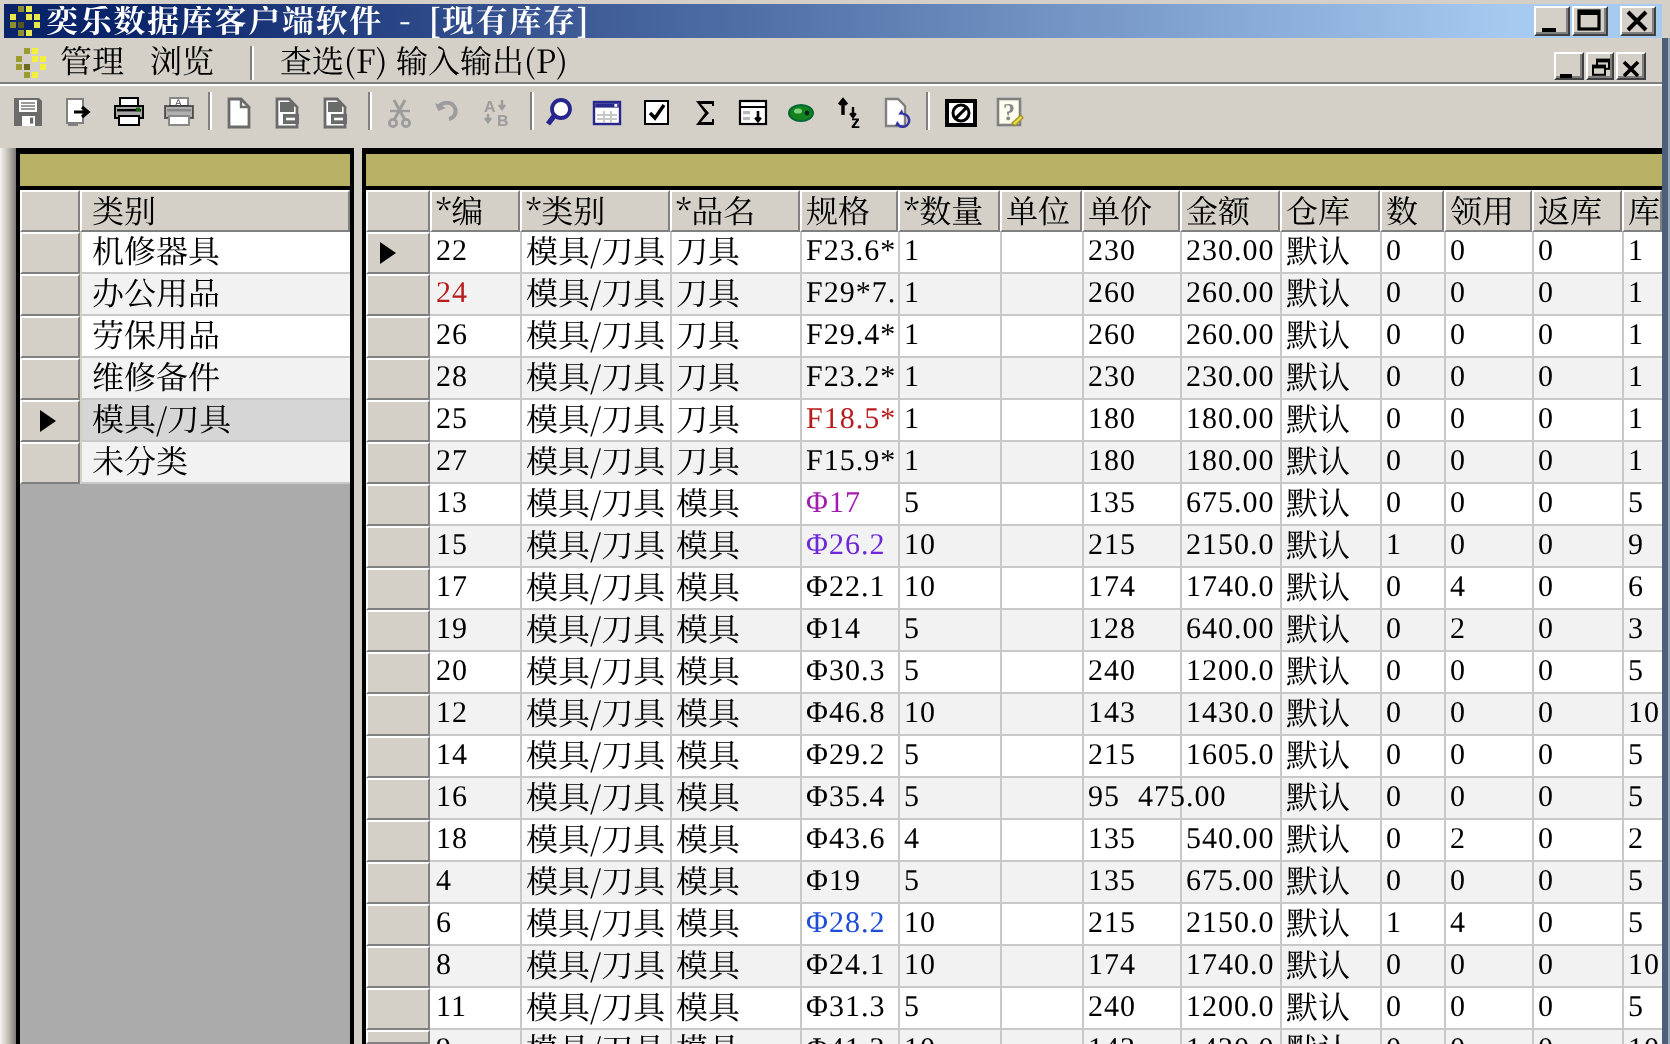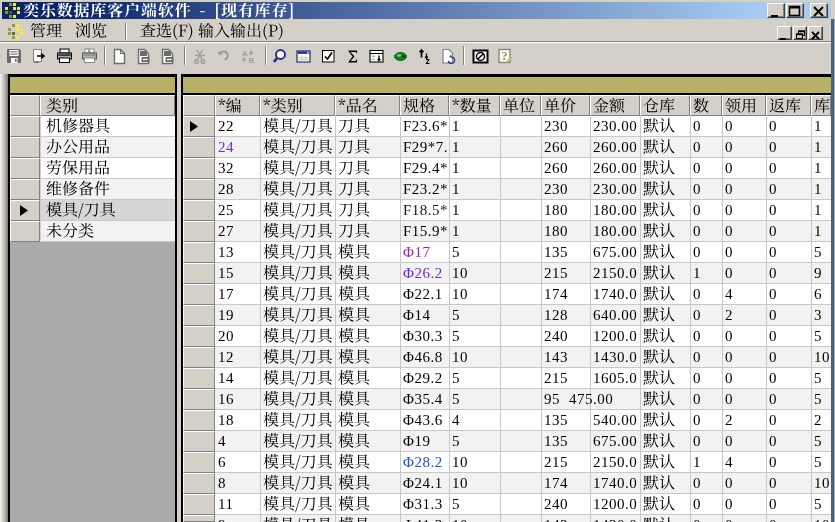--- a/index.html
+++ b/index.html
@@ -574,21 +574,21 @@
 <svg class="t" style="left:643px;top:118px;width:35px;height:24px" viewBox="0 0 35 24">
     <g fill="#000" transform="translate(0,13.44) scale(0.016,-0.016)">
       <use href="#r9ED8" x="0"></use>
       <use href="#r8BA4" x="1000"></use>
     </g>
   </svg>
 <div class="num" style="left:693px;top:116px;color:#000">0</div>
 <div class="num" style="left:725px;top:116px;color:#000">0</div>
 <div class="num" style="left:769px;top:116px;color:#000">0</div>
 <div class="num" style="left:814px;top:116px;color:#000">1</div>
-<div class="num" style="left:218px;top:137px;color:#6d28d9">24</div>
+<div class="num" style="left:218px;top:137px;color:#b91c1c">24</div>
 <svg class="t" style="left:263px;top:139px;width:72px;height:24px" viewBox="0 0 72 24">
     <g fill="#000" transform="translate(0,13.44) scale(0.016,-0.016)">
       <use href="#r6A21" x="0"></use>
       <use href="#r5177" x="1000"></use>
       <use href="#r002F" x="2000"></use>
       <use href="#r5200" x="2352"></use>
       <use href="#r5177" x="3352"></use>
     </g>
   </svg>
 <svg class="t" style="left:338px;top:139px;width:35px;height:24px" viewBox="0 0 35 24">
@@ -604,21 +604,21 @@
 <svg class="t" style="left:643px;top:139px;width:35px;height:24px" viewBox="0 0 35 24">
     <g fill="#000" transform="translate(0,13.44) scale(0.016,-0.016)">
       <use href="#r9ED8" x="0"></use>
       <use href="#r8BA4" x="1000"></use>
     </g>
   </svg>
 <div class="num" style="left:693px;top:137px;color:#000">0</div>
 <div class="num" style="left:725px;top:137px;color:#000">0</div>
 <div class="num" style="left:769px;top:137px;color:#000">0</div>
 <div class="num" style="left:814px;top:137px;color:#000">1</div>
-<div class="num" style="left:218px;top:158px;color:#000">32</div>
+<div class="num" style="left:218px;top:158px;color:#000">26</div>
 <svg class="t" style="left:263px;top:160px;width:72px;height:24px" viewBox="0 0 72 24">
     <g fill="#000" transform="translate(0,13.44) scale(0.016,-0.016)">
       <use href="#r6A21" x="0"></use>
       <use href="#r5177" x="1000"></use>
       <use href="#r002F" x="2000"></use>
       <use href="#r5200" x="2352"></use>
       <use href="#r5177" x="3352"></use>
     </g>
   </svg>
 <svg class="t" style="left:338px;top:160px;width:35px;height:24px" viewBox="0 0 35 24">
@@ -680,21 +680,21 @@
       <use href="#r5200" x="2352"></use>
       <use href="#r5177" x="3352"></use>
     </g>
   </svg>
 <svg class="t" style="left:338px;top:202px;width:35px;height:24px" viewBox="0 0 35 24">
     <g fill="#000" transform="translate(0,13.44) scale(0.016,-0.016)">
       <use href="#r5200" x="0"></use>
       <use href="#r5177" x="1000"></use>
     </g>
   </svg>
-<div class="num" style="left:403px;top:200px;color:#0f172a">F18.5*</div>
+<div class="num" style="left:403px;top:200px;color:#b91c1c">F18.5*</div>
 <div class="num" style="left:452px;top:200px;color:#000">1</div>
 <div class="num" style="left:544px;top:200px;color:#000">180</div>
 <div class="num" style="left:593px;top:200px;color:#000">180.00</div>
 <svg class="t" style="left:643px;top:202px;width:35px;height:24px" viewBox="0 0 35 24">
     <g fill="#000" transform="translate(0,13.44) scale(0.016,-0.016)">
       <use href="#r9ED8" x="0"></use>
       <use href="#r8BA4" x="1000"></use>
     </g>
   </svg>
 <div class="num" style="left:693px;top:200px;color:#000">0</div>

